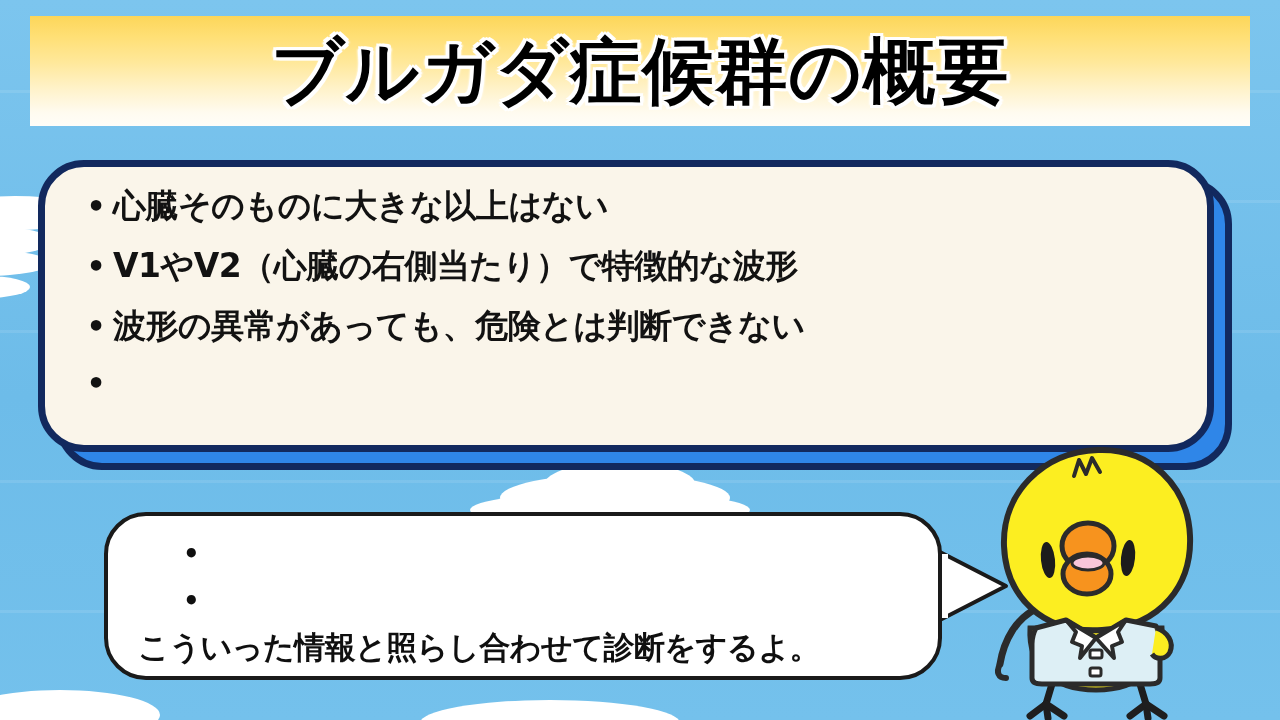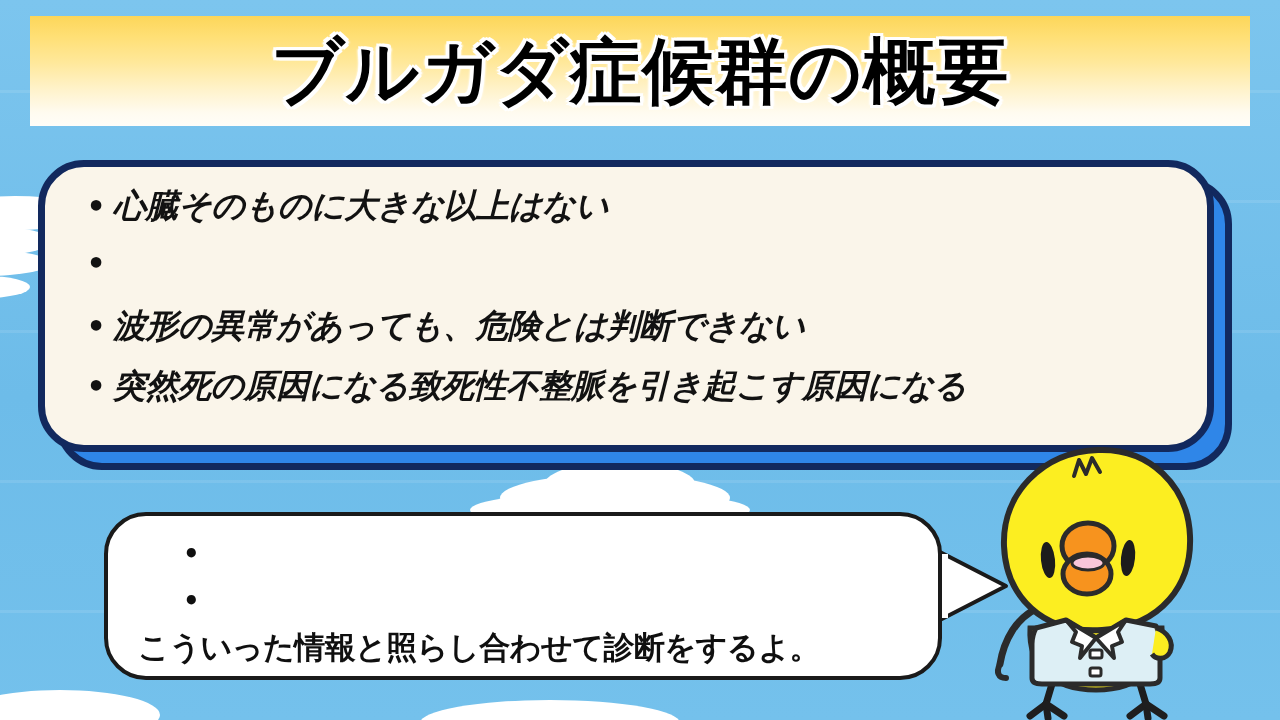--- a/index.html
+++ b/index.html
@@ -119,21 +119,20 @@
   }
   .bullet-dot {
     width: 34px;
     flex: 0 0 34px;
     text-align: center;
     font-size: 30px;
     line-height: 1;
   }
   .bullet-text {
     letter-spacing: -0.5px;
-    font-style: italic;
   }
 
   
   .bubble {
     position: absolute;
     left: 104px;
     top: 512px;
     width: 838px;
     height: 168px;
     background: #ffffff;
@@ -221,28 +220,28 @@
   <div class="main-box-shadow"></div>
 
   <div class="main-box">
     <ul class="bullet-list">
       <li class="bullet-item">
         <span class="bullet-dot">•</span>
         <span class="bullet-text">心臓そのものに大きな以上はない</span>
       </li>
       <li class="bullet-item">
         <span class="bullet-dot">•</span>
+        <span class="bullet-text">V1やV2（心臓の右側当たり）で特徴的な波形</span>
       </li>
       <li class="bullet-item">
         <span class="bullet-dot">•</span>
         <span class="bullet-text">波形の異常があっても、危険とは判断できない</span>
       </li>
       <li class="bullet-item">
         <span class="bullet-dot">•</span>
-        <span class="bullet-text">突然死の原因になる致死性不整脈を引き起こす原因になる</span>
       </li>
     </ul>
   </div>
 
   <div class="bubble-tail">
     <svg width="90" height="90" viewBox="0 0 90 90">
       <path d="M2,2 L72,38 L2,74 Z" fill="#ffffff" stroke="#1a1a1a" stroke-width="4" stroke-linejoin="round"></path>
       <rect x="0" y="6" width="14" height="64" fill="#ffffff"></rect>
     </svg>
   </div>

